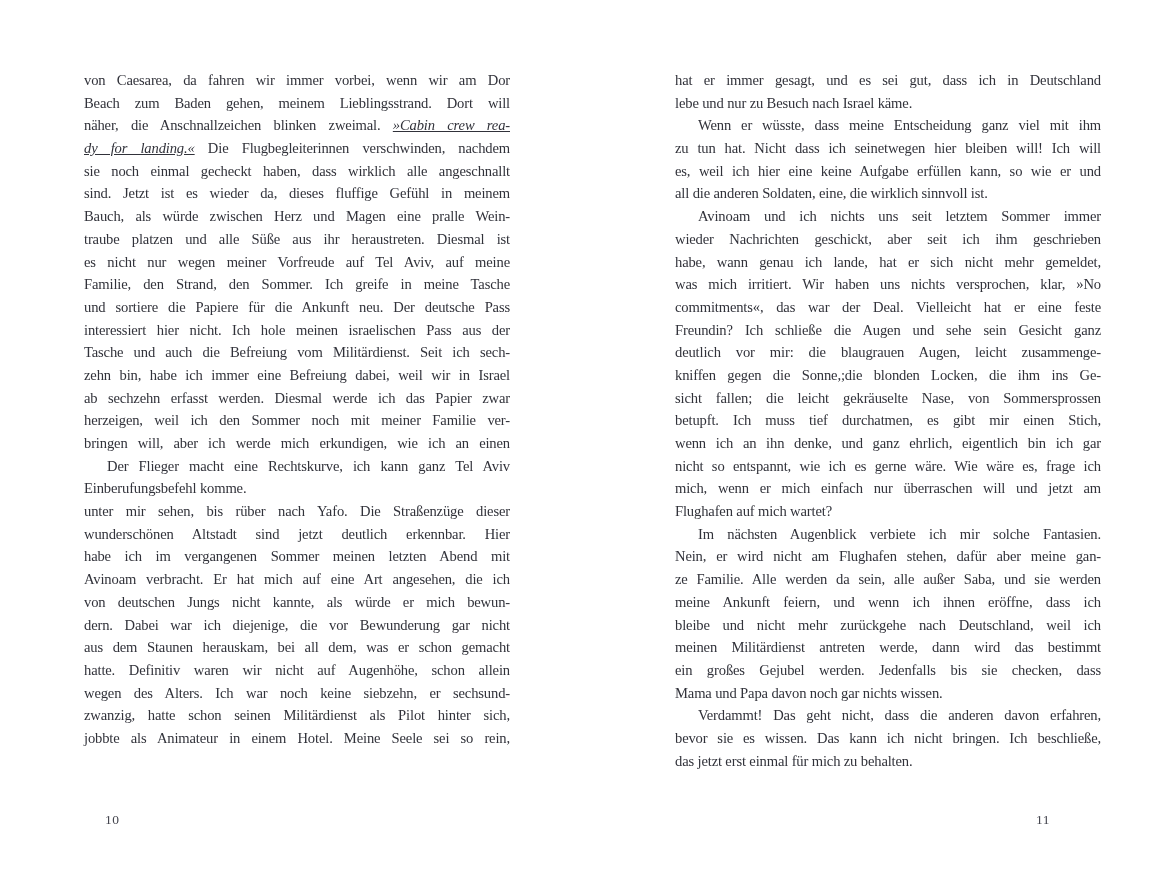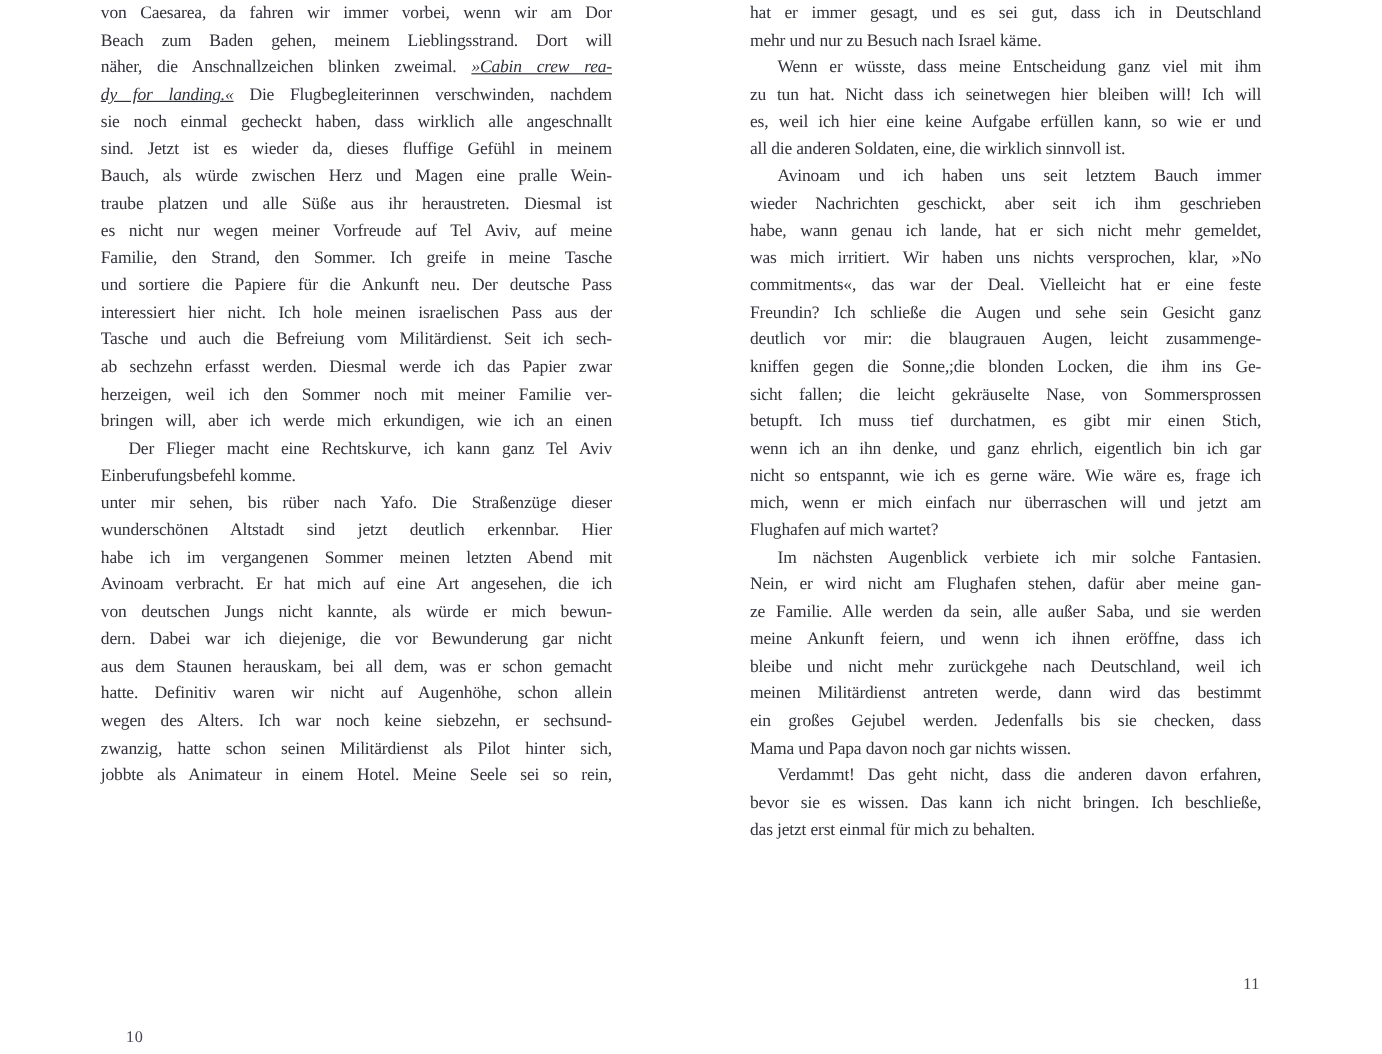--- a/index.html
+++ b/index.html
@@ -20,24 +20,25 @@
     width:1152px;height:878px;
     display:flex;
   }
   .page{
     position:relative;
     width:576px;height:878px;
     box-sizing:border-box;
   }
   .textblock{
     box-sizing:border-box;
+    padding-top:69px;
     width:426px;
   }
   .page.left .textblock{margin-left:84px;}
-  .page.right .textblock{margin-left:49px;}
+  .page.right .textblock{margin-left:99px;}
   .pline{
     height:22.7px;
     line-height:22.7px;
     font-size:14.6px;
     letter-spacing:-0.15px;
     white-space:nowrap;
     text-align:justify;
     text-align-last:justify;
   }
   .pline.end{
@@ -48,21 +49,21 @@
     text-indent:23px;
   }
   .pline i{font-style:italic;text-decoration:underline;}
   .pagenum{
     position:absolute;
     top:812px;
     font-size:13.5px;
     letter-spacing:0.5px;
     color:var(--pagenum);
   }
-  .page.left .pagenum{left:105px;margin-top:44px;}
+  .page.left .pagenum{left:105px;}
   .page.right .pagenum{right:102px;}
 </style>
 </head>
 <body>
 
 <div class="spread">
   <section class="page left">
     <div class="textblock">
         <div class="pline"><span>von Caesarea, da fahren wir immer vorbei, wenn wir am Dor</span></div>
         <div class="pline"><span>Beach zum Baden gehen, meinem Lieblingsstrand. Dort will</span></div>
@@ -70,20 +71,21 @@
         <div class="pline"><i>dy for landing.«</i><span> Die Flugbegleiterinnen verschwinden, nachdem</span></div>
         <div class="pline"><span>sie noch einmal gecheckt haben, dass wirklich alle angeschnallt</span></div>
         <div class="pline"><span>sind. Jetzt ist es wieder da, dieses fluffige Gefühl in meinem</span></div>
         <div class="pline"><span>Bauch, als würde zwischen Herz und Magen eine pralle Wein-</span></div>
         <div class="pline"><span>traube platzen und alle Süße aus ihr heraustreten. Diesmal ist</span></div>
         <div class="pline"><span>es nicht nur wegen meiner Vorfreude auf Tel Aviv, auf meine</span></div>
         <div class="pline"><span>Familie, den Strand, den Sommer. Ich greife in meine Tasche</span></div>
         <div class="pline"><span>und sortiere die Papiere für die Ankunft neu. Der deutsche Pass</span></div>
         <div class="pline"><span>interessiert hier nicht. Ich hole meinen israelischen Pass aus der</span></div>
         <div class="pline"><span>Tasche und auch die Befreiung vom Militärdienst. Seit ich sech-</span></div>
+        <div class="pline"><span>zehn bin, habe ich immer eine Befreiung dabei, weil wir in Israel</span></div>
         <div class="pline"><span>ab sechzehn erfasst werden. Diesmal werde ich das Papier zwar</span></div>
         <div class="pline"><span>herzeigen, weil ich den Sommer noch mit meiner Familie ver-</span></div>
         <div class="pline"><span>bringen will, aber ich werde mich erkundigen, wie ich an einen</span></div>
         <div class="pline indent"><span>Der Flieger macht eine Rechtskurve, ich kann ganz Tel Aviv</span></div>
         <div class="pline end"><span>Einberufungsbefehl komme.</span></div>
         <div class="pline"><span>unter mir sehen, bis rüber nach Yafo. Die Straßenzüge dieser</span></div>
         <div class="pline"><span>wunderschönen Altstadt sind jetzt deutlich erkennbar. Hier</span></div>
         <div class="pline"><span>habe ich im vergangenen Sommer meinen letzten Abend mit</span></div>
         <div class="pline"><span>Avinoam verbracht. Er hat mich auf eine Art angesehen, die ich</span></div>
         <div class="pline"><span>von deutschen Jungs nicht kannte, als würde er mich bewun-</span></div>
@@ -92,26 +94,26 @@
         <div class="pline"><span>hatte. Definitiv waren wir nicht auf Augenhöhe, schon allein</span></div>
         <div class="pline"><span>wegen des Alters. Ich war noch keine siebzehn, er sechsund-</span></div>
         <div class="pline"><span>zwanzig, hatte schon seinen Militärdienst als Pilot hinter sich,</span></div>
         <div class="pline"><span>jobbte als Animateur in einem Hotel. Meine Seele sei so rein,</span></div>
       </div>
     <div class="pagenum">10</div>
   </section>
   <section class="page right">
     <div class="textblock">
         <div class="pline"><span>hat er immer gesagt, und es sei gut, dass ich in Deutschland</span></div>
-        <div class="pline end"><span>mehr und nur zu Besuch nach Israel käme.</span></div>
+        <div class="pline end"><span>lebe und nur zu Besuch nach Israel käme.</span></div>
         <div class="pline indent"><span>Wenn er wüsste, dass meine Entscheidung ganz viel mit ihm</span></div>
         <div class="pline"><span>zu tun hat. Nicht dass ich seinetwegen hier bleiben will! Ich will</span></div>
         <div class="pline"><span>es, weil ich hier eine keine Aufgabe erfüllen kann, so wie er und</span></div>
         <div class="pline end"><span>all die anderen Soldaten, eine, die wirklich sinnvoll ist.</span></div>
-        <div class="pline indent"><span>Avinoam und ich haben uns seit letztem Bauch immer</span></div>
+        <div class="pline indent"><span>Avinoam und ich nichts uns seit letztem Sommer immer</span></div>
         <div class="pline"><span>wieder Nachrichten geschickt, aber seit ich ihm geschrieben</span></div>
         <div class="pline"><span>habe, wann genau ich lande, hat er sich nicht mehr gemeldet,</span></div>
         <div class="pline"><span>was mich irritiert. Wir haben uns nichts versprochen, klar, »No</span></div>
         <div class="pline"><span>commitments«, das war der Deal. Vielleicht hat er eine feste</span></div>
         <div class="pline"><span>Freundin? Ich schließe die Augen und sehe sein Gesicht ganz</span></div>
         <div class="pline"><span>deutlich vor mir: die blaugrauen Augen, leicht zusammenge-</span></div>
         <div class="pline"><span>kniffen gegen die Sonne,;die blonden Locken, die ihm ins Ge-</span></div>
         <div class="pline"><span>sicht fallen; die leicht gekräuselte Nase, von Sommersprossen</span></div>
         <div class="pline"><span>betupft. Ich muss tief durchatmen, es gibt mir einen Stich,</span></div>
         <div class="pline"><span>wenn ich an ihn denke, und ganz ehrlich, eigentlich bin ich gar</span></div>

